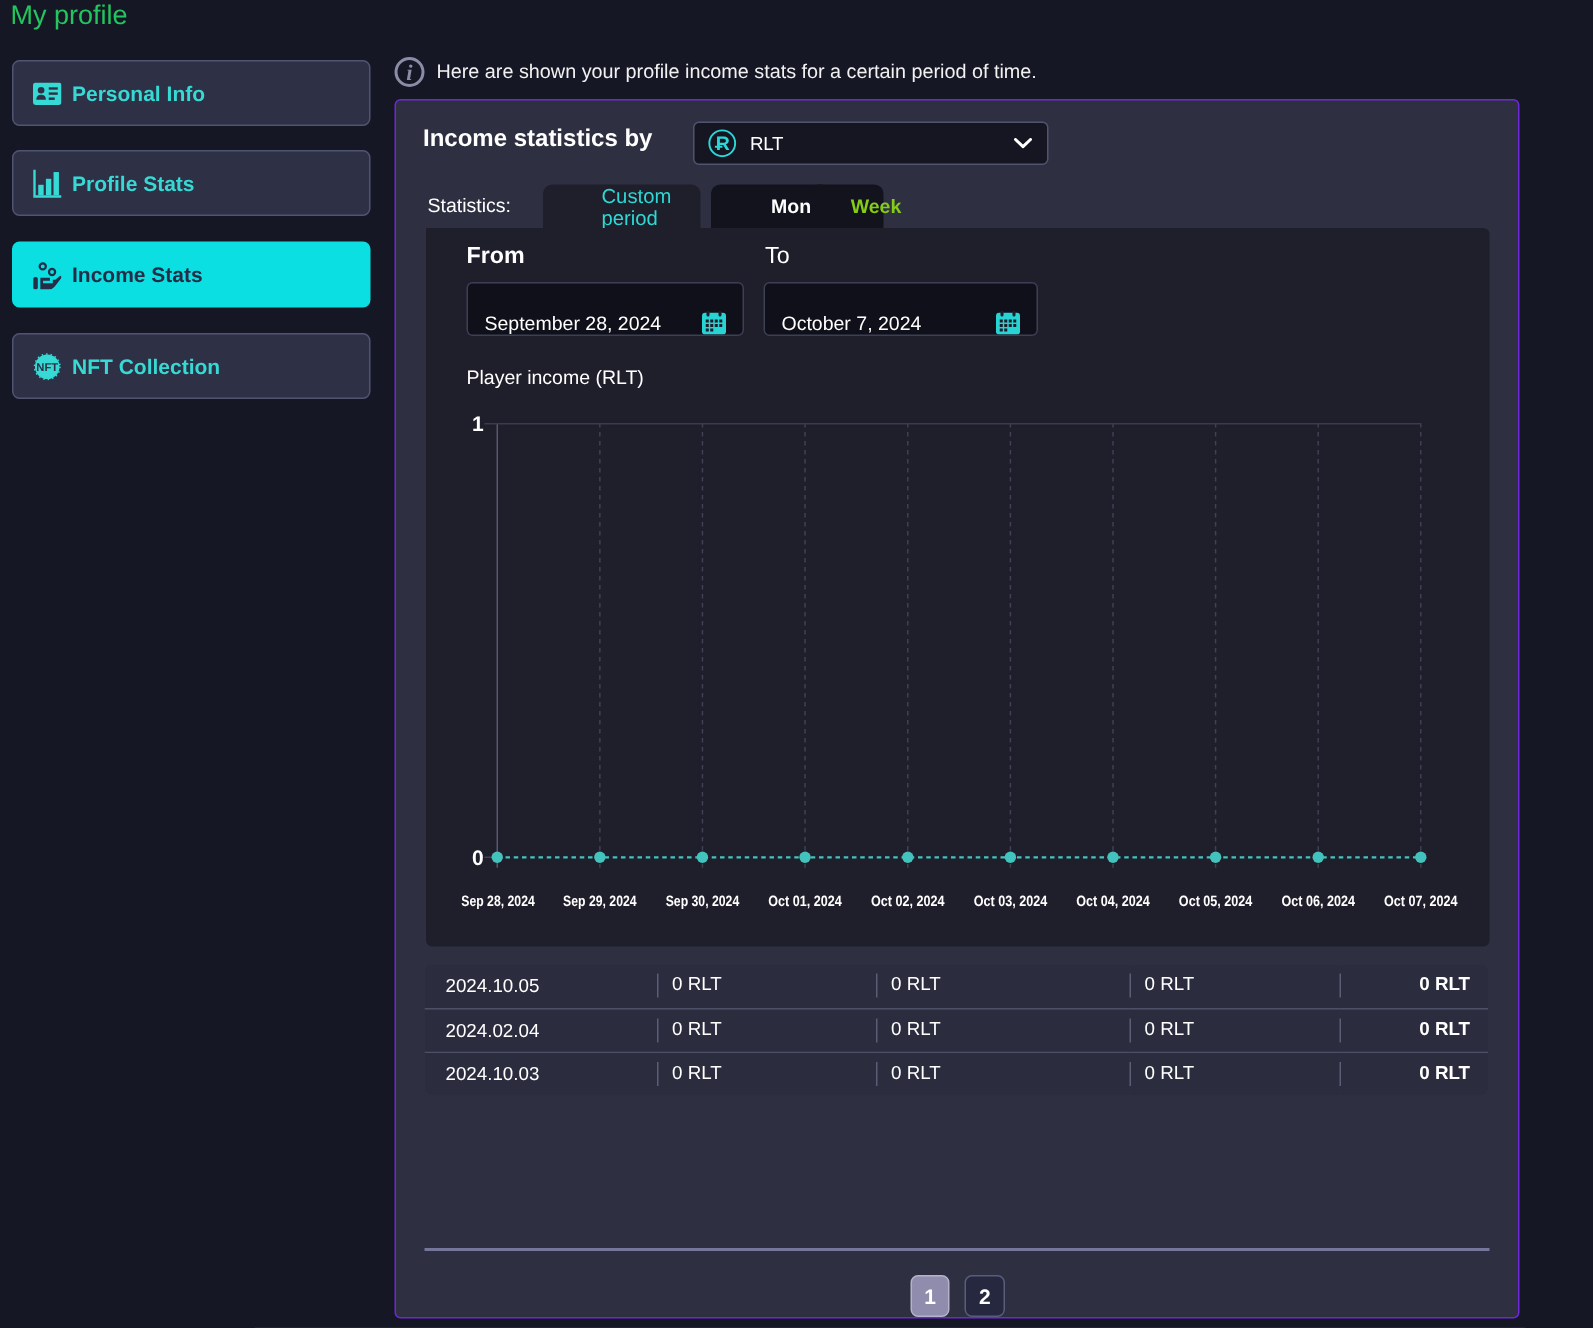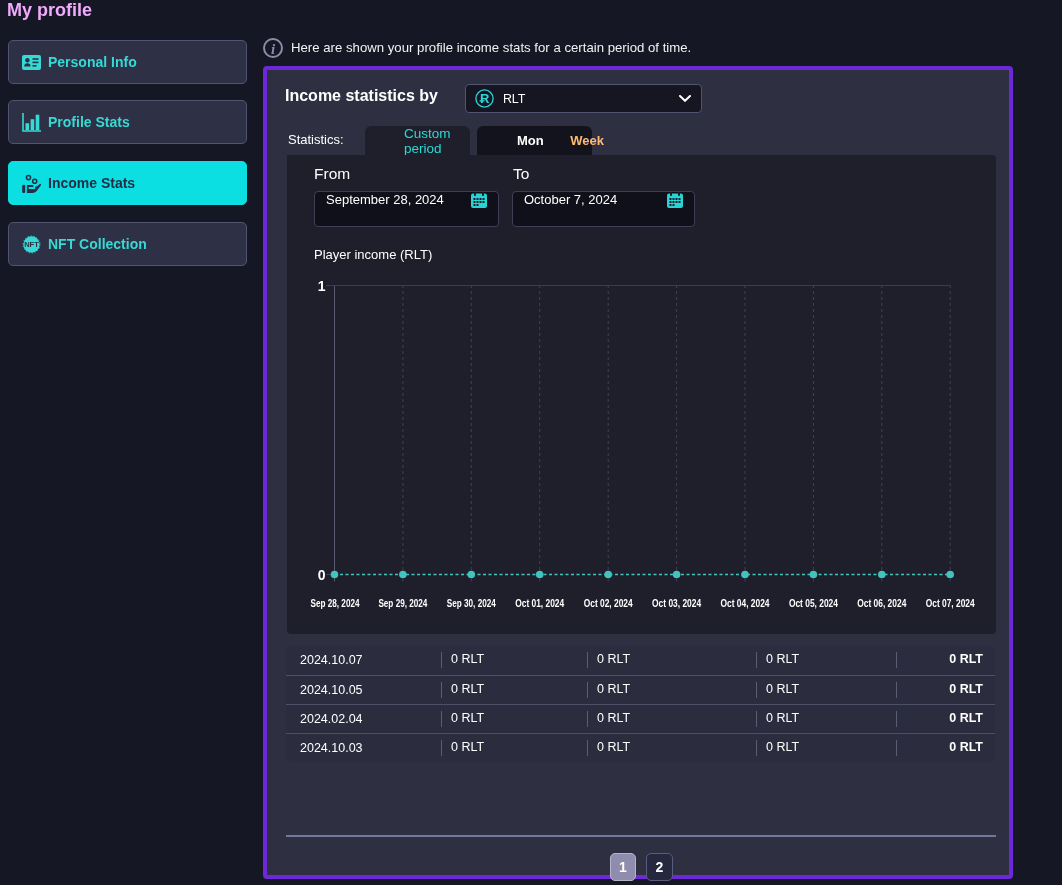--- a/index.html
+++ b/index.html
@@ -1,54 +1,54 @@
 <!DOCTYPE html>
 <html><head>
 <meta charset="utf-8">
 <style>
   * { margin:0; padding:0; box-sizing:border-box; }
   html,body { width:1062px; height:885px; overflow:hidden; }
   body { background:#161724; font-family:"Liberation Sans", sans-serif; position:relative; }
   .abs { position:absolute; }
-  h1 { position:absolute; left:7px; top:0px; font-size:18px; font-weight:700; color:#f0abfc; }
+  h1 { position:absolute; left:7px; top:0px; font-size:18px; font-weight:400; color:#22c55e; }
 
   .sbtn { position:absolute; left:8px; width:239px; height:44px; background:#2e3045;
           border:1px solid #515471; border-radius:5px; display:flex; align-items:center; }
   .sbtn .txt { color:#36d9d4; font-size:14px; font-weight:700; margin-left:7px; }
   .sbtn svg { margin-left:13px; }
   .sbtn.active { background:#0bdfe2; border-color:#0bdfe2; }
   .sbtn.active .txt { color:#252d47; }
 
   .panel { position:absolute; left:263px; top:66px; width:750px; height:813px;
-           background:#2e3042; border:4px solid #6d28d9; border-radius:4px; }
+           background:#2e3042; border:1px solid #6d28d9; border-radius:4px; }
 
   .infoicon { position:absolute; left:263px; top:38px; width:20px; height:20px; border:2px solid #8b8da8;
               border-radius:50%; color:#8b8da8; text-align:center; }
   .infoicon span { font-family:"Liberation Serif", serif; font-style:italic; font-weight:700; font-size:15px; line-height:16px; }
   .infotxt { position:absolute; left:291px; top:40px; font-size:13.2px; color:#f2f2f2; }
 
   .title2 { position:absolute; left:18px; top:17px; font-size:16px; font-weight:700; color:#ffffff; }
 
   .dd { position:absolute; left:198px; top:14px; width:237px; height:29px; background:#161623;
         border:1px solid #515471; border-radius:4px; display:flex; align-items:center; }
   .dd .rlt { margin-left:9px; }
   .dd .ddtxt { color:#ffffff; font-size:12.5px; margin-left:9px; letter-spacing:-0.2px; }
   .dd svg.chev { position:absolute; right:10px; }
 
   .statlabel { position:absolute; left:21px; top:62px; font-size:13px; color:#ffffff; }
   .tab { position:absolute; top:56px; height:29px; border-radius:6px 6px 0 0; font-size:13.5px;
          display:flex; align-items:center; justify-content:center;padding-left:39px; }
   .tab.t1 { left:98px; width:105px; background:#1f1e2b; color:#2cd9d4; }
   .tab.t2 { left:210px; width:80px; background:#12131d; color:#fff; font-weight:700; font-size:13px; }
-  .tab.t3 { left:276px; width:49px; background:#12131d; color:#fdba74; font-weight:700; font-size:13px; }
+  .tab.t3 { left:276px; width:49px; background:#12131d; color:#84cc16; font-weight:700; font-size:13px; }
 
   .inner { position:absolute; left:20px; top:85px; width:709px; height:479px; background:#1f1e2b; border-radius:0 4px 4px 4px; }
   .flabel { position:absolute; top:10px; font-size:15.5px; color:#ffffff; }
   .finput { position:absolute; top:36px; height:36px; background:#10101a; border:1px solid #3c3f55;
-            border-radius:4px; color:#fff; font-size:13px; display:flex; align-items:flex-start; }
+            border-radius:4px; color:#fff; font-size:13px; display:flex; align-items:flex-end; }
   .finput .itxt { margin-left:11px; }
   .finput svg { position:absolute; right:11px; }
 
   .chartlabel { position:absolute; left:27px; top:92px; font-size:13px; color:#ffffff; }
 
   table.tbl { position:absolute; left:19px; top:576px; width:709px; border-collapse:collapse; font-size:12.5px; border-radius:5px; overflow:hidden; }
   table.tbl th { background:#12131e; color:#fff; font-weight:700; text-align:left; height:25px; padding:0 0 0 11px; }
   table.tbl td { background:#2b2d3e; color:#fff; height:29px; padding:0; border-bottom:1px solid #4d5066; position:relative; }
   table.tbl tr.last td { border-bottom:none; }
   .cellbar { display:inline-block; width:1px; height:16px; background:#5a5d74; vertical-align:middle; margin-right:9px; }
@@ -117,21 +117,21 @@
         <path d="M1 1 L6 5.8 L11 1" stroke="#fff" stroke-width="2" fill="none" stroke-linecap="round"></path>
       </svg>
   </div>
 
   <div class="statlabel">Statistics:</div>
   <div class="tab t1">Custom period</div>
   <div class="tab t2">Month</div>
   <div class="tab t3">Week</div>
 
   <div class="inner">
-    <div class="flabel" style="left:27px;">From</div>
+    <div class="flabel" style="left:27px;font-weight:bold;">From</div>
     <div class="flabel" style="left:226px;">To</div>
     <div class="finput" style="left:27px; width:185px;">
       <span class="itxt">September 28, 2024</span>
       <svg width="16" height="16" viewBox="0 0 16 16">
         <rect x="0" y="1.5" width="16" height="14.5" rx="2" fill="#27d3d3"></rect>
         <rect x="3" y="0" width="2" height="4" rx="1" fill="#1d1c29"></rect>
         <rect x="11" y="0" width="2" height="4" rx="1" fill="#1d1c29"></rect>
         <g fill="#1d1c29">
           <rect x="2.5" y="6" width="2" height="2"></rect>
             <rect x="5.5" y="6" width="2" height="2"></rect>
@@ -222,27 +222,20 @@
   <table class="tbl">
     <colgroup>
         <col style="width:155px">
         <col style="width:146px">
         <col style="width:169px">
         <col style="width:140px">
         <col>
       </colgroup>
     <tbody>
     <tr>
-          <td style="padding-left:14px;">2024.10.07</td>
-          <td><span class="cellbar"></span>0 RLT</td>
-          <td><span class="cellbar"></span>0 RLT</td>
-          <td><span class="cellbar"></span>0 RLT</td>
-          <td style="text-align:right; padding-right:12px; font-weight:700;"><span class="cellbar" style="float:left;"></span>0 RLT</td>
-        </tr>
-    <tr>
           <td style="padding-left:14px;">2024.10.05</td>
           <td><span class="cellbar"></span>0 RLT</td>
           <td><span class="cellbar"></span>0 RLT</td>
           <td><span class="cellbar"></span>0 RLT</td>
           <td style="text-align:right; padding-right:12px; font-weight:700;"><span class="cellbar" style="float:left;"></span>0 RLT</td>
         </tr>
     <tr>
           <td style="padding-left:14px;">2024.02.04</td>
           <td><span class="cellbar"></span>0 RLT</td>
           <td><span class="cellbar"></span>0 RLT</td>

